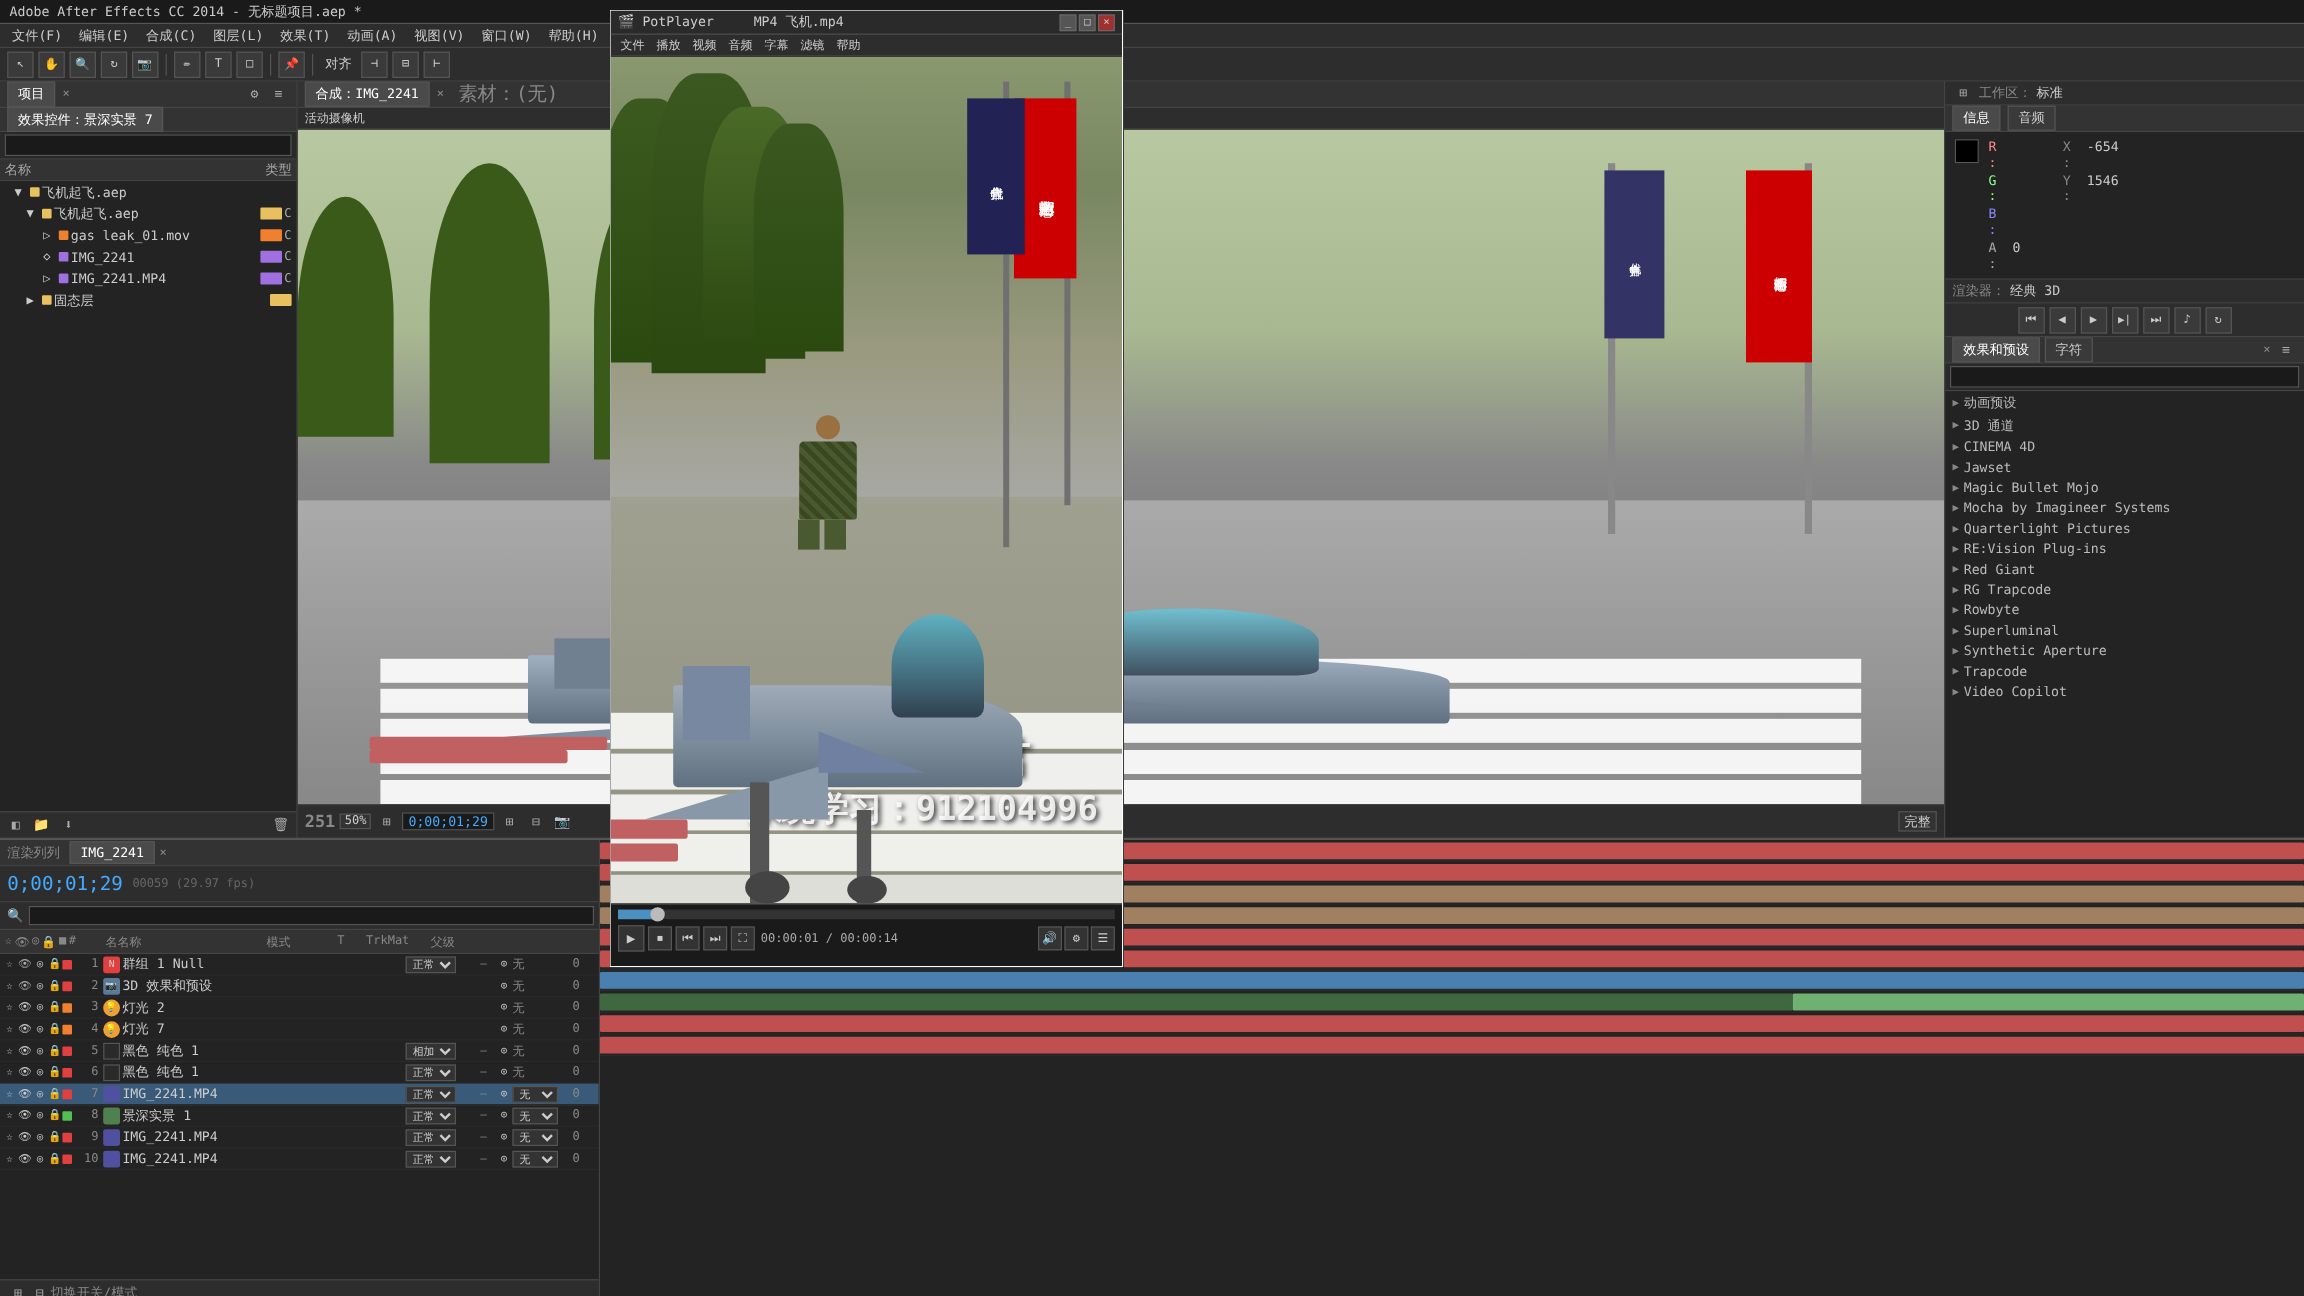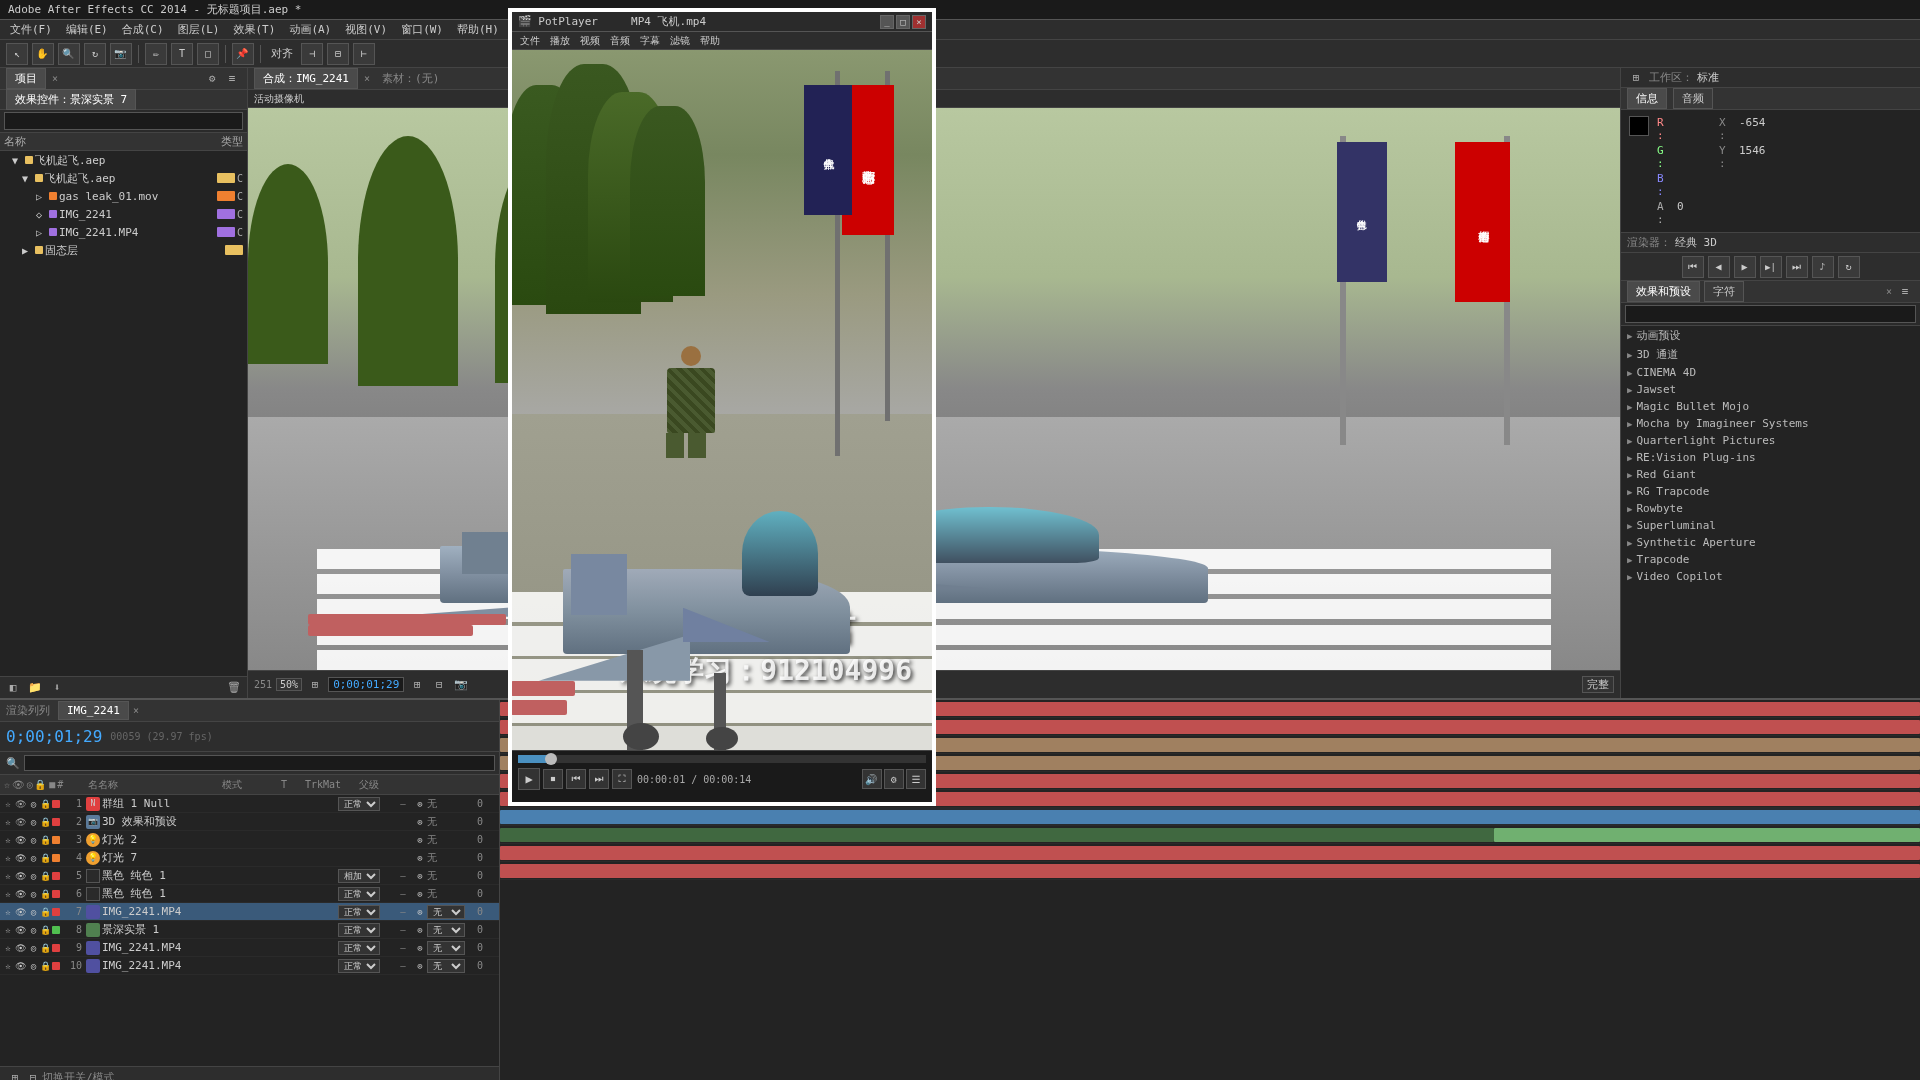--- a/index.html
+++ b/index.html
@@ -687,21 +687,21 @@
         <div class="icon-btn">🗑</div>
       </div>
     </div>
   </div>
 
   <div id="center-col">
 
     <div class="panel-header-bar">
       <span class="panel-tab active">合成：IMG_2241</span>
       <span class="close-x">×</span>
-      <span style="margin-left:8px;font-size:11px;color:#888;">素材：(无)</span>
+      <span style="margin-left:8px;font-size:16px;color:#888;">素材：(无)</span>
     </div>
 
     <div style="height:18px;background:#2d2d2d;display:flex;align-items:center;padding:0 6px;border-bottom:1px solid #444;">
       <span style="font-size:10px;color:#ccc;">活动摄像机</span>
     </div>
 
     <div id="comp-preview">
       <div id="scene-container">
 
         <div class="scene-tree" style="left:0%;top:10%;width:80px;height:200px;"></div>
@@ -761,21 +761,21 @@
           <div style="position:absolute;bottom:0%;left:55%;width:3%;height:18%;background:#555;"></div>
           <div style="position:absolute;bottom:0%;left:54%;width:8%;height:5%;background:#444;border-radius:50%;"></div>
 
           <div style="position:absolute;bottom:12%;left:8%;width:18%;height:4%;background:#c06060;border-radius:2px;"></div>
           <div style="position:absolute;bottom:8%;left:8%;width:15%;height:4%;background:#c06060;border-radius:2px;"></div>
         </div>
       </div>
     </div>
 
     <div id="comp-controls">
-      <span style="font-size:10px;color:#888;">251</span>
+      <span style="font-size:14px;color:#888;font-weight:bold;">251</span>
       <span style="font-size:10px;color:#ccc;background:#333;border:1px solid #555;padding:0 3px;">50%</span>
       <div class="icon-btn">⊞</div>
       <span style="font-size:11px;color:#4af;font-family:monospace;padding:0 4px;background:#1a1a1a;border:1px solid #555;">0;00;01;29</span>
       <div class="icon-btn">⊞</div>
       <div class="icon-btn">⊟</div>
       <div class="icon-btn">📷</div>
       <div style="margin-left:auto;display:flex;align-items:center;gap:2px;">
         <span style="background:#333;border:1px solid #555;padding:0 4px;font-size:11px;color:#ccc;">完整</span>
       </div>
     </div>
@@ -1220,21 +1220,21 @@
       </div>
 
       <div class="track-lane">
         <div class="track-bar" style="background:#c05050;left:0;width:100%;"></div>
       </div>
     </div>
   </div>
 
 </div>
 
-<div id="video-player" style="position:fixed;top:8px;left:508px;width:428px;height:798px;background:#1a1a1a;border:4px solid #ffffff;z-index:100;display:flex;flex-direction:column;">
+<div id="video-player" style="position:fixed;top:8px;left:508px;width:428px;height:798px;background:#1a1a1a;border:1px solid #ffffff;z-index:100;display:flex;flex-direction:column;">
 
   <div id="video-title-bar" style="height:20px;background:#2a2a2a;display:flex;align-items:center;justify-content:space-between;padding:0 6px;border-bottom:1px solid #555;font-size:11px;flex-shrink:0;">
     <span>🎬 PotPlayer &nbsp;&nbsp;&nbsp; MP4 飞机.mp4</span>
     <div style="display:flex;gap:2px;">
       <div class="win-btn">_</div>
       <div class="win-btn">□</div>
       <div class="win-btn" style="background:#a03030;">×</div>
     </div>
   </div>
 

